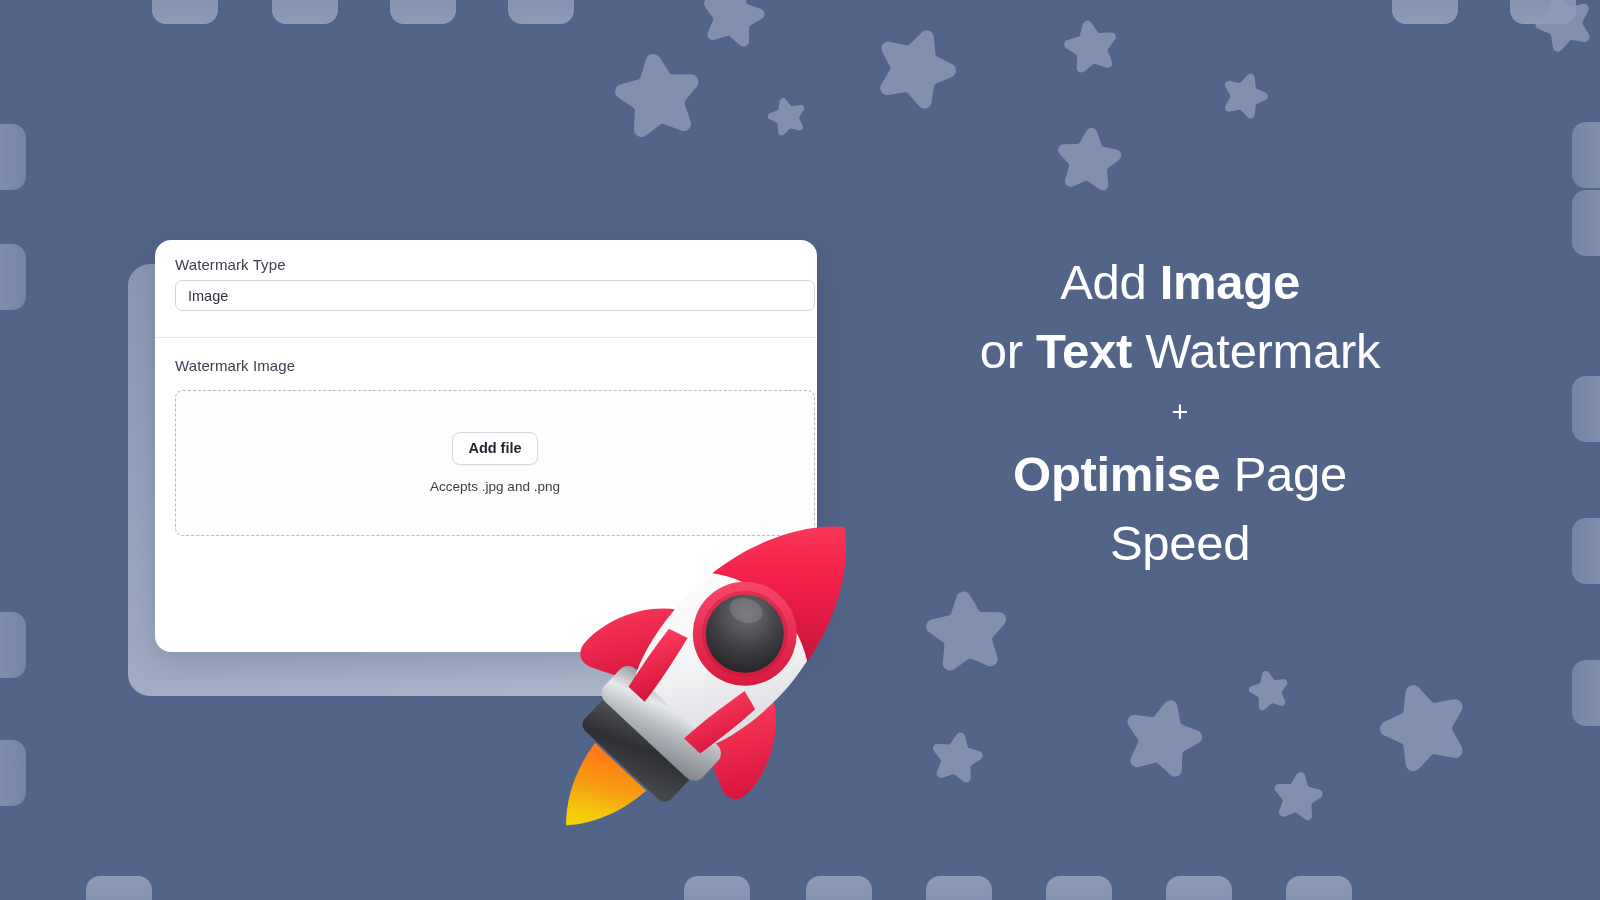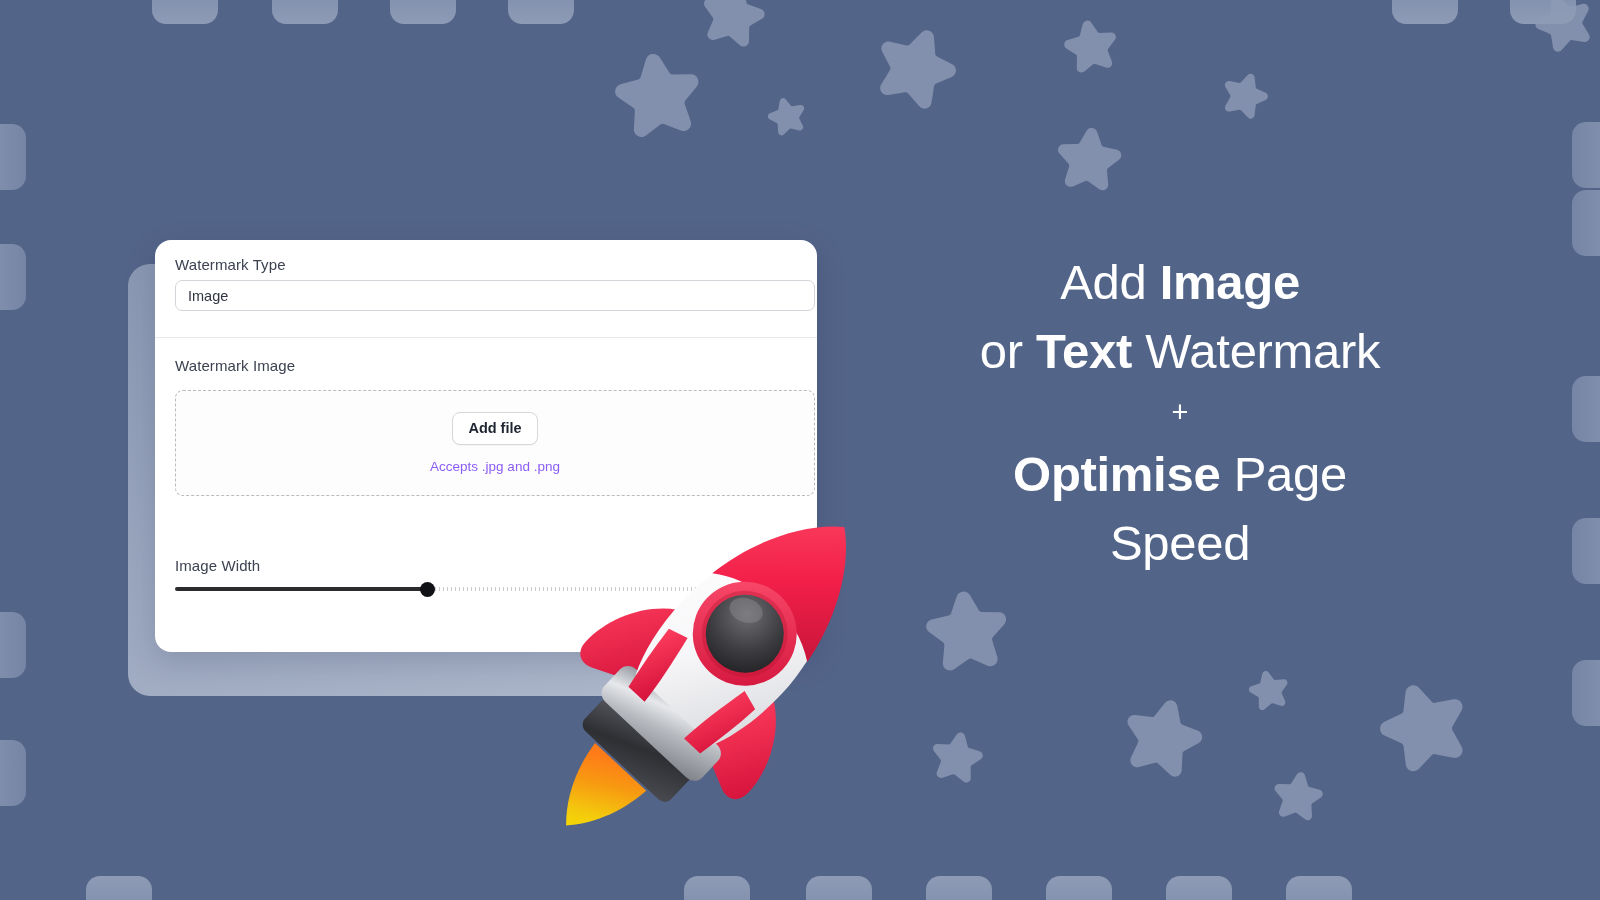--- a/index.html
+++ b/index.html
@@ -80,21 +80,21 @@
     color: #2f3440;
     width: 640px;
   }
 
   .gap-a { height: 26px; }
   .gap-b { height: 19px; }
 
   
   .dropzone {
     margin: 16px 20px;
-    height: 106px;
+    height: 146px;
     border: 1.4px dashed #b9bbc1;
     border-radius: 8px;
     background: #fdfdfd;
     display: flex;
     flex-direction: column;
     align-items: center;
     justify-content: center;
     width: 640px;
   }
   .add-file-btn {
@@ -104,21 +104,21 @@
     padding: 7px 15px 8px;
     font-size: 14.5px;
     font-weight: bold;
     color: #1e2430;
     box-shadow: 0 1px 1px rgba(0,0,0,.04);
     cursor: pointer;
   }
   .dropzone-hint {
     margin-top: 14px;
     font-size: 13.5px;
-    color: #8b5cf6;
+    color: #404040;
   }
 
   
   .slider-wrap { position: relative; height: 16px; display: flex; align-items: center; width: 640px; }
   .slider-track-fill {
     height: 3.5px;
     background: #2b2b2e;
     border-radius: 2px;
   }
   .slider-track-rest {
@@ -292,28 +292,20 @@
     <div class="dropzone">
       <div class="add-file-btn">Add file</div>
       <div class="dropzone-hint">Accepts .jpg and .png</div>
     </div>
 
     <div class="gap-b"></div>
 
 
     <div class="gap-a"></div>
 
-    <div class="field">
-      <div class="field-label">Image Width</div>
-      <div class="slider-wrap">
-        <div class="slider-track-fill" style="width:252px;"></div>
-        <div class="slider-track-rest"></div>
-        <div class="slider-thumb" style="left:245px;"></div>
-      </div>
-    </div>
 
   </div>
 </div>
 
 <div id="rocket">
   <svg viewBox="0 0 370 430">
     <defs>
       <linearGradient id="noseG" x1="0" y1="0" x2="1" y2="1">
         <stop offset="0%" stop-color="#ff4a66"></stop>
         <stop offset="55%" stop-color="#f21f49"></stop>

